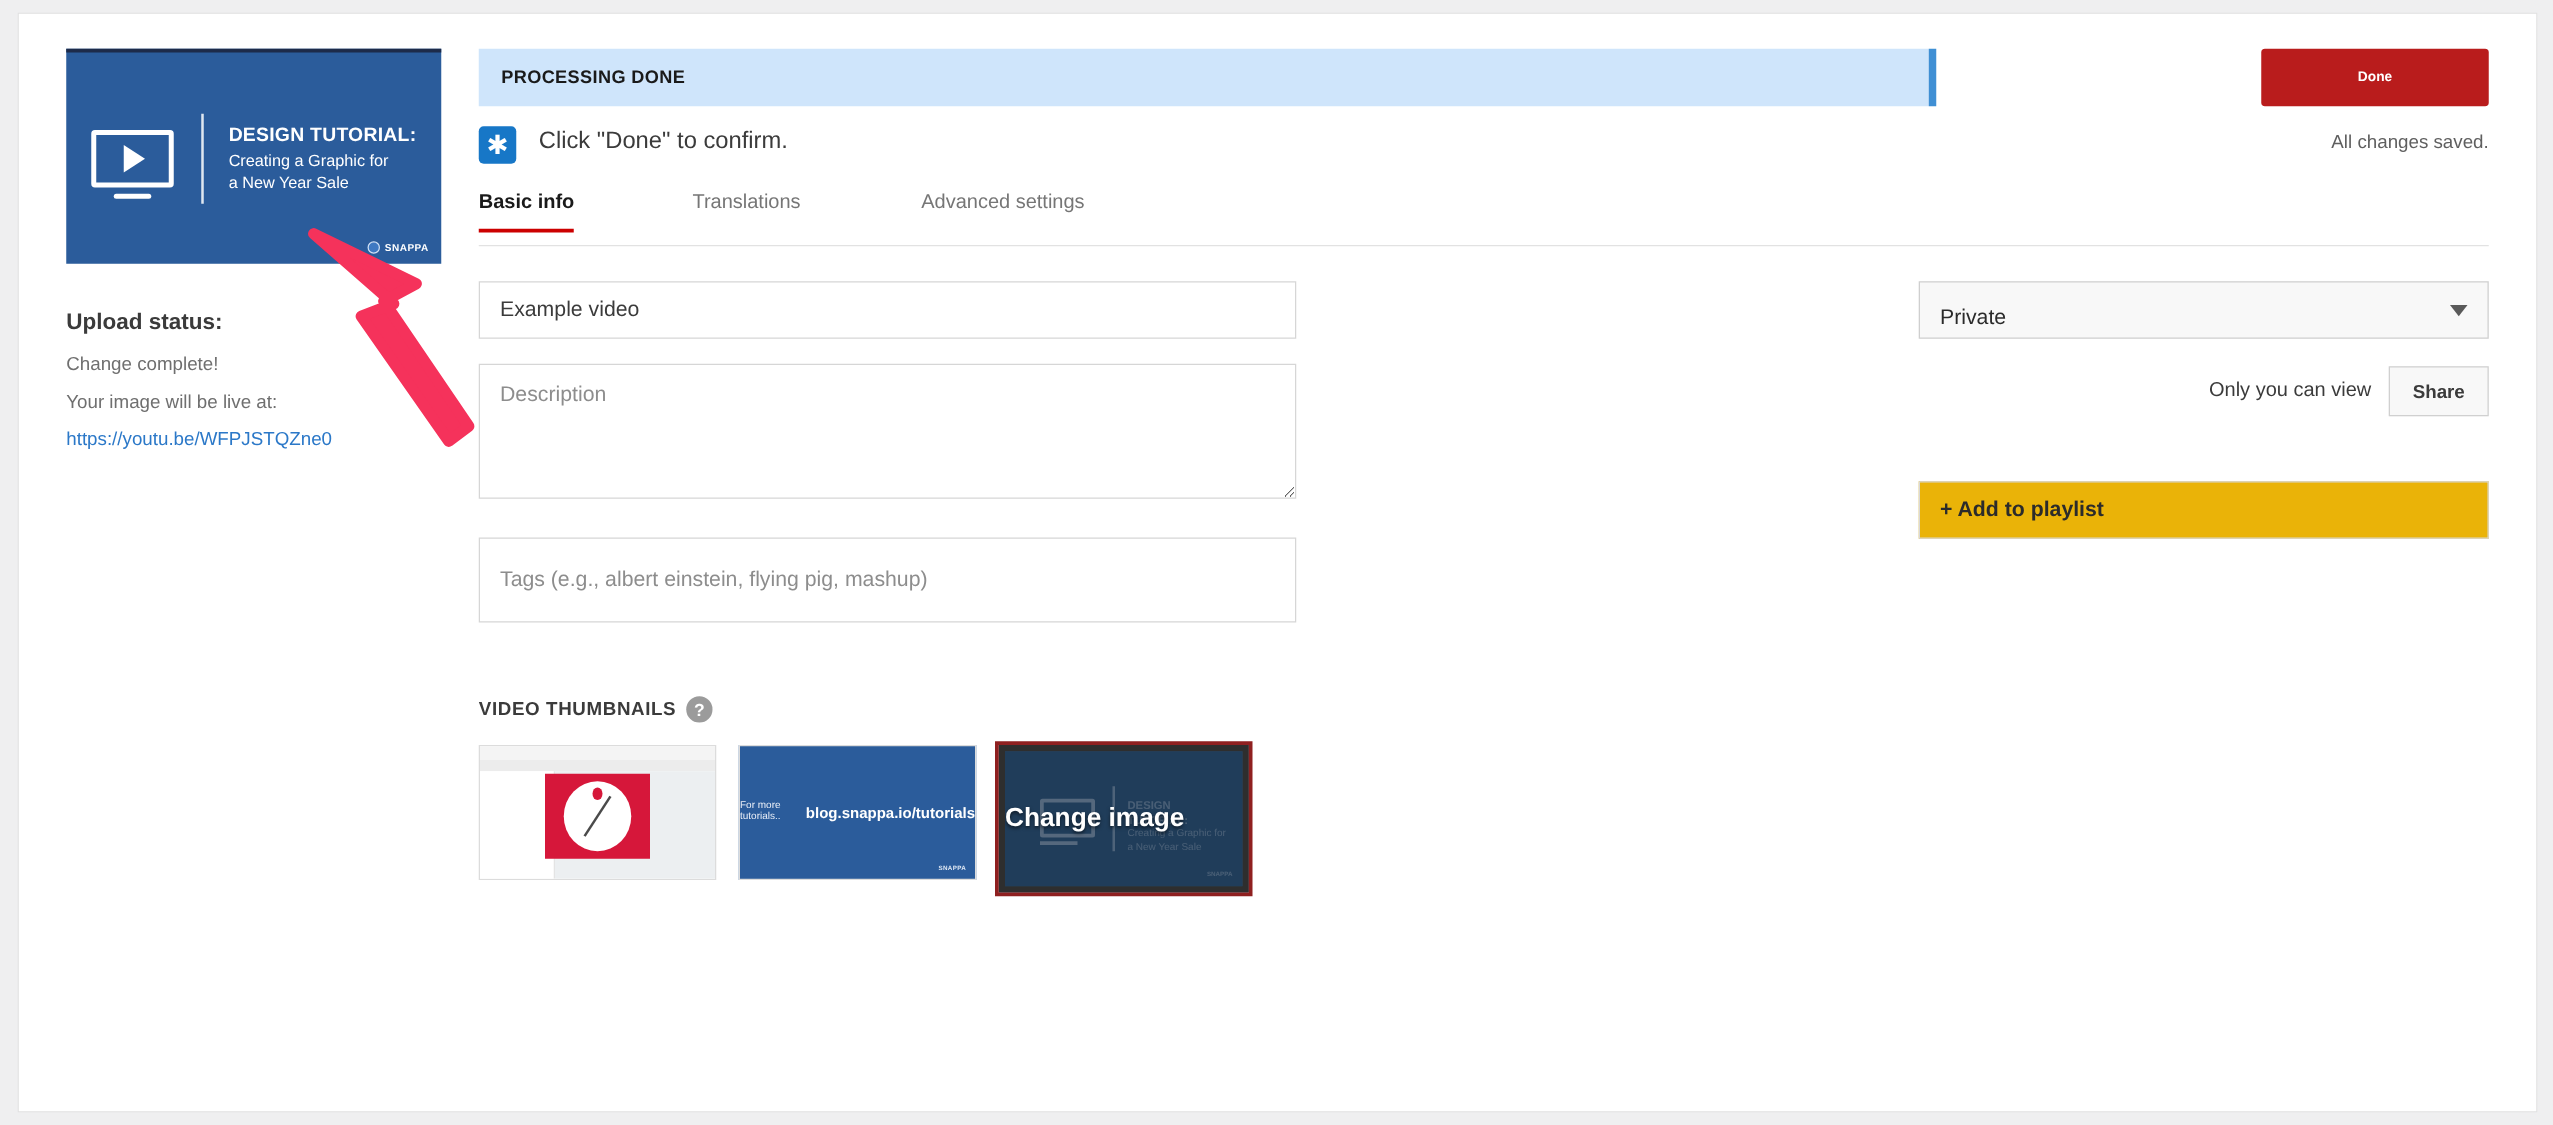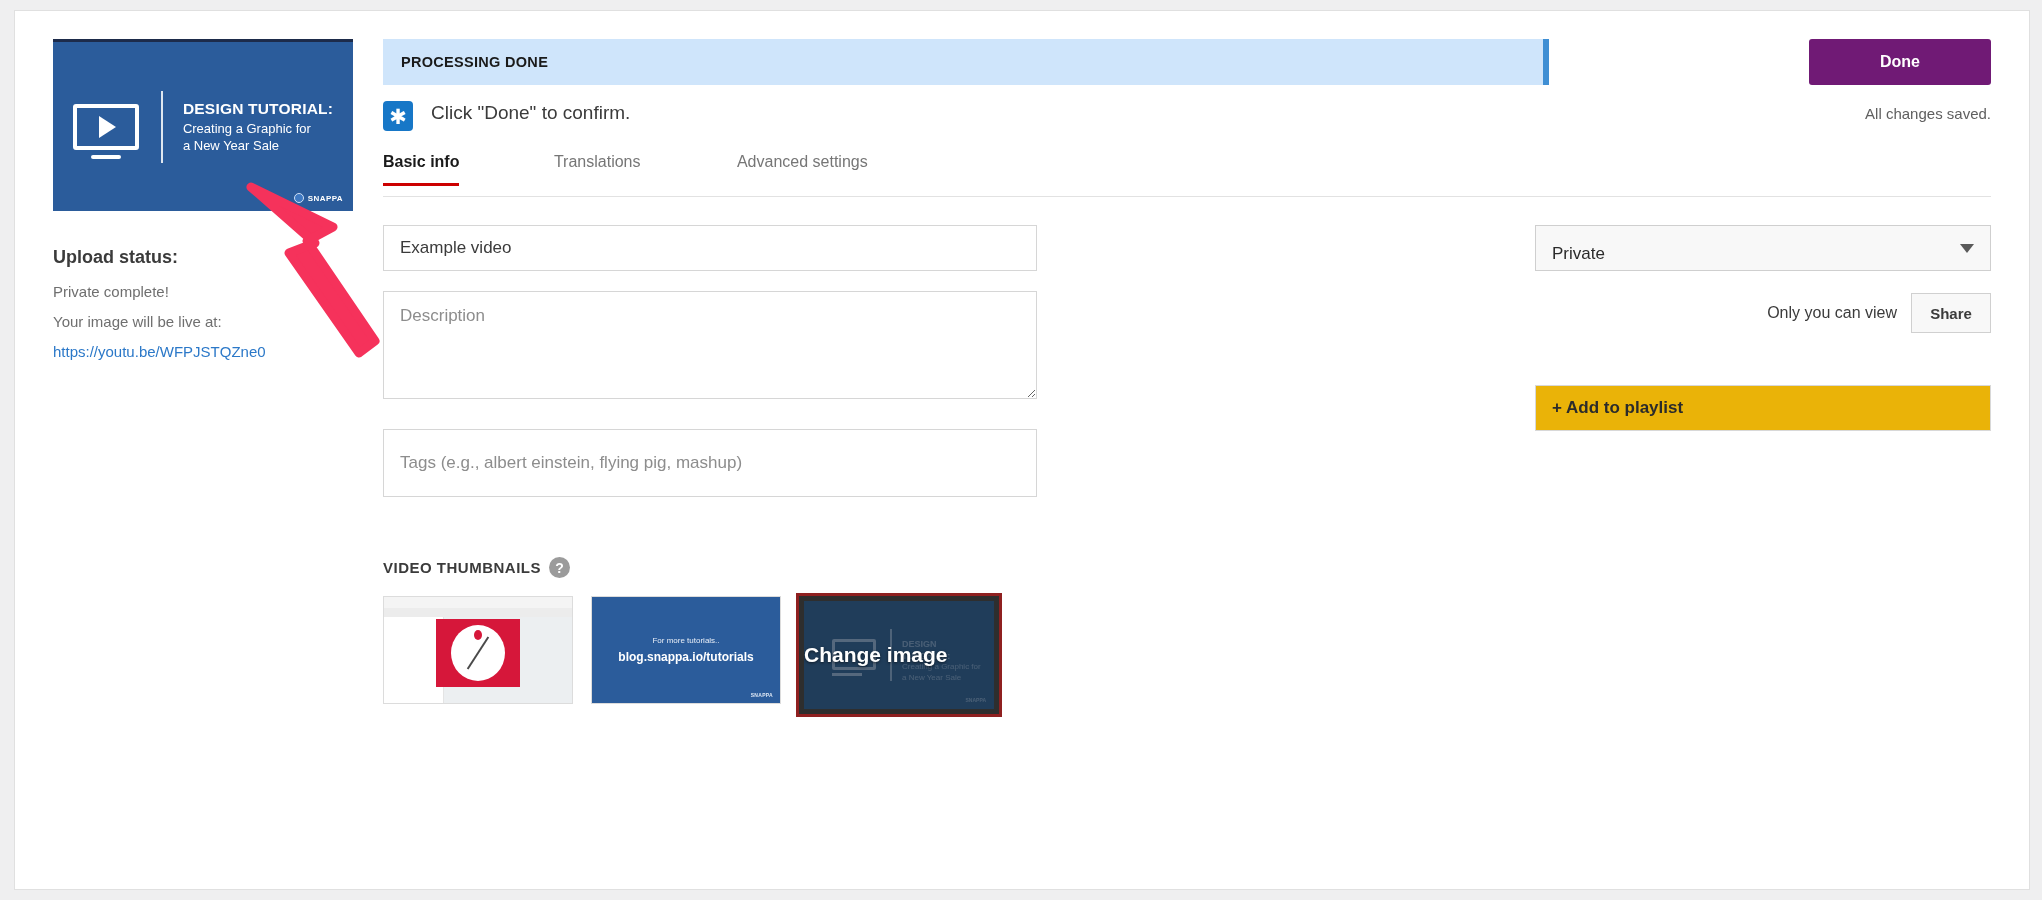--- a/index.html
+++ b/index.html
@@ -113,23 +113,23 @@
   .status-bar-text {
     font-size: 14.5px; font-weight: bold; color: #1a1a1a; letter-spacing: .3px;
   }
   .status-bar-cap {
     position: absolute; left: 1160px; top: 0;
     width: 6px; height: 46px; background: #3f8fd4;
   }
   .done-btn {
     position: absolute; right: 0; top: 0;
     width: 182px; height: 46px;
-    background: #701a75;
+    background: #b91c1c;
     border: none; border-radius: 3px;
-    color: #ffffff; font-size: 16px; font-weight: bold;
+    color: #ffffff; font-size: 11px; font-weight: bold;
     font-family: "Liberation Sans", sans-serif;
     cursor: pointer;
     display: flex; align-items: center; justify-content: center;
   }
 
   .confirm-row { position: relative; height: 42px; margin-top: 16px; }
   .star-badge {
     position: absolute; left: 0; top: 0;
     width: 30px; height: 30px;
     background: #1777c7; border-radius: 4px;
@@ -317,21 +317,21 @@
     position:absolute; left:50%; top:50%;
     transform:translate(-50%,-50%) rotate(33deg);
     width:2px; height:38px; background:#4a4a4a;
   }
   .t2-dot {
     position:absolute; left:50%; top:16%; transform:translateX(-50%);
     width:8px; height:10px; border-radius:50%; background:#d6173a;
   }
 
   
-  .t3 { background: #2b5c9b; display:flex; align-items:center; justify-content:center; flex-direction:column; }
+  .t3 { background: #2b5c9b; display:flex; align-items:center; justify-content:center; }
   .t3-l1 { font-size:8px; color:#e8eef7; margin-bottom:5px; }
   .t3-l2 { font-size:12px; color:#ffffff; font-weight:bold; }
   .t3-brand {
     position:absolute; right:7px; bottom:5px;
     font-size:5px; color:#dde7f4; font-weight:bold; letter-spacing:.3px;
   }
 
   
   .t4 { background: #2b5172; }
   .t4-shade { position:absolute; inset:0; background:rgba(20,38,62,0.45); }
@@ -385,21 +385,21 @@
           </div>
         </div>
         <div class="mt-brand">
           <span class="mt-brand-dot"></span>
           <span>SNAPPA</span>
         </div>
       </div>
 
       <div class="upload-block">
         <div class="upload-title">Upload status:</div>
-        <div class="upload-line">Private complete!</div>
+        <div class="upload-line">Change complete!</div>
         <div class="upload-line">Your image will be live at:</div>
         <a class="upload-url" href="#">https://youtu.be/WFPJSTQZne0</a>
       </div>
     </div>
 
     <svg class="arrow-annot" viewBox="0 0 150 180">
       <path d="M 14 6 L 78 62 L 52 72 L 122 172 L 138 160 L 70 60 L 96 46 Z" fill="#f5325b" stroke="#f5325b" stroke-width="9" stroke-linejoin="round"></path>
     </svg>
 
     <div class="main-area">

